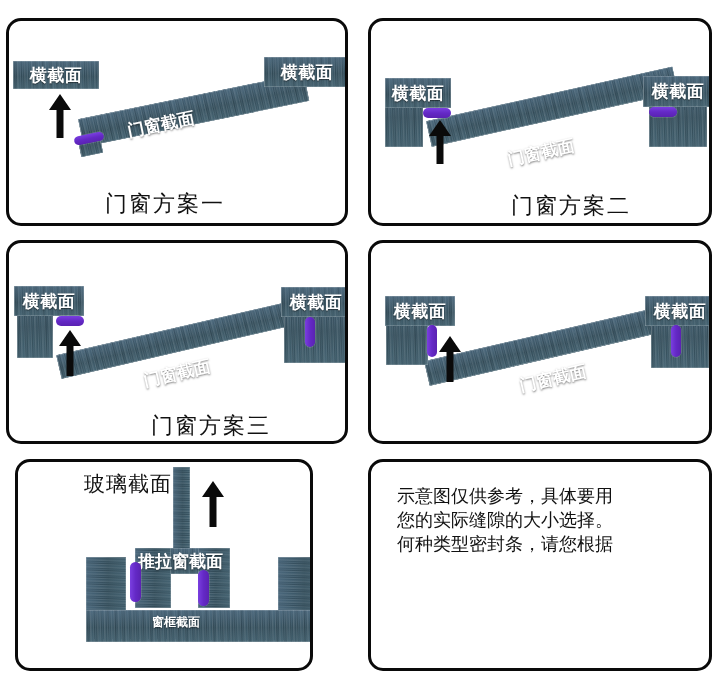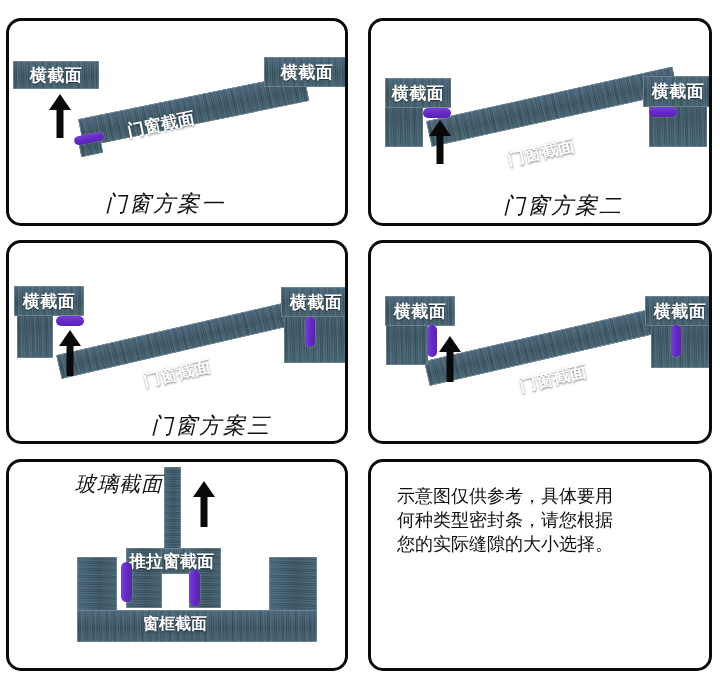--- a/index.html
+++ b/index.html
@@ -26,21 +26,21 @@
     background: #ffffff;
     border: 3px solid #0a0a0a;
     border-radius: 15px;
     box-sizing: border-box;
     overflow: hidden;
   }
   .p1 { left: 6px;   top: 18px;  width: 342px; height: 208px; }
   .p2 { left: 368px; top: 18px;  width: 344px; height: 208px; }
   .p3 { left: 6px;   top: 240px; width: 342px; height: 204px; }
   .p4 { left: 368px; top: 240px; width: 344px; height: 204px; }
-  .p5 { left: 6px;   top: 459px; width: 342px; height: 212px; }
+  .p5 { left: 15px;   top: 459px; width: 298px; height: 212px; }
   .p6 { left: 368px; top: 459px; width: 344px; height: 212px; }
 
   .stage {
     position: absolute;
     inset: 0;
   }
 
   
   .mat {
     position: absolute;
@@ -119,21 +119,20 @@
 
   
   .caption {
     position: absolute;
     color: #111111;
     font-size: 22px;
     font-weight: 500;
     letter-spacing: 2px;
     white-space: nowrap;
     z-index: 9;
-    font-style: italic;
   }
 
   
   .tip-wrap {
     position: absolute;
     left: 26px;
     top: 22px;
     right: 16px;
   }
   .tip-title {
@@ -206,21 +205,21 @@
       <div class="mat" style="left:278px; top:60px; width:58px; height:66px;"></div>
       <div class="mat labelbox" style="left:272px; top:55px; width:70px; height:31px; font-size:17px;">
         <span>横截面</span>
       </div>
       <div class="seal" style="left:278px; top:86px; width:28px; height:10px;"></div>
 
       <svg class="arrow" style="left:56px; top:98px;" width="26" height="46" viewBox="0 0 26 46">
         <path d="M13 1 L24 17 L16.5 17 L16.5 45 L9.5 45 L9.5 17 L2 17 Z" fill="#0a0a0a"></path>
       </svg>
 
-      <div class="caption" style="left:132px; top:170px;">门窗方案二</div>
+      <div class="caption" style="left:140px; top:170px;">门窗方案二</div>
     </div>
   </div>
 
   <div class="panel p3">
     <div class="stage">
 
       <div class="mat" style="left:50px; top:112px; width:254px; height:24px;
                   transform: rotate(-13deg); transform-origin: 0% 50%;"></div>
 
       <div class="onbar" style="left:134px; top:119px; font-size:17px;
@@ -291,31 +290,31 @@
 
       <div class="mat vert" style="left:180px; top:86px; width:32px; height:60px;"></div>
 
       <div class="seal v" style="left:112px; top:100px; width:11px; height:40px;"></div>
       <div class="seal v" style="left:180px; top:108px; width:11px; height:36px;"></div>
 
       <div class="caption" style="left:66px; top:8px; font-size:21px; letter-spacing:1px;">玻璃截面</div>
 
       <div class="onbar" style="left:120px; top:88px; font-size:17px;">推拉窗截面</div>
 
-      <div class="onbar" style="left:134px; top:152px; font-size:16px;">窗框截面</div>
+      <div class="onbar" style="left:134px; top:152px; font-size:12px;">窗框截面</div>
 
       <svg class="arrow" style="left:182px; top:18px;" width="26" height="48" viewBox="0 0 26 48">
         <path d="M13 1 L24 17 L16.5 17 L16.5 47 L9.5 47 L9.5 17 L2 17 Z" fill="#0a0a0a"></path>
       </svg>
     </div>
   </div>
 
   <div class="panel p6">
     <div class="tip-wrap">
       <div class="tip-body">
         <div>示意图仅供参考，具体要用</div>
+        <div>您的实际缝隙的大小选择。</div>
         <div>何种类型密封条，请您根据</div>
-        <div>您的实际缝隙的大小选择。</div>
       </div>
     </div>
   </div>
 
 </div>
 
 </body></html>

